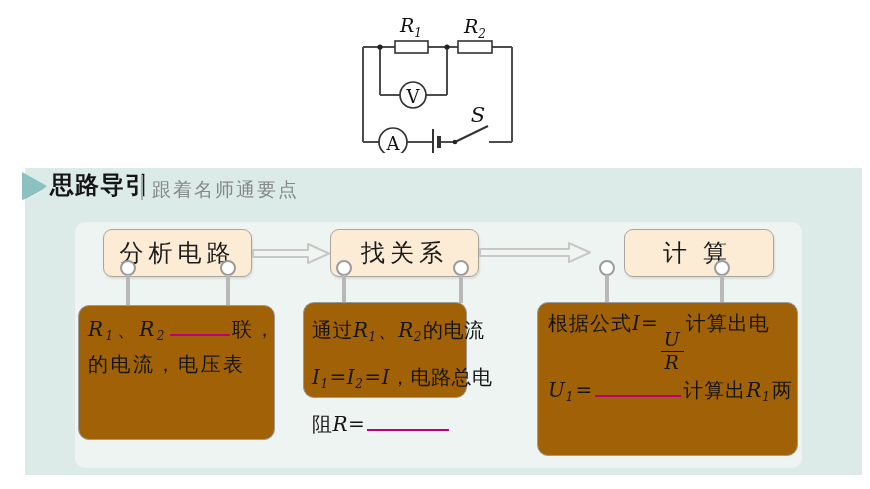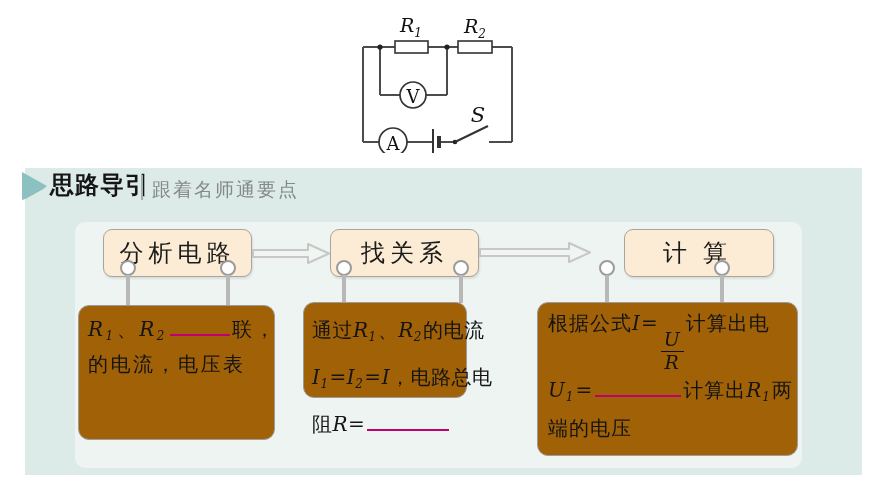--- a/index.html
+++ b/index.html
@@ -137,16 +137,15 @@
       <div class="rline"><span>通过</span><span class="var">R</span><span class="rsub">1</span><span>、</span><span class="var">R</span><span class="rsub">2</span><span>的电流</span></div>
       <div class="rline"><span class="var">I</span><span class="rsub">1</span><span>=</span><span class="var">I</span><span class="rsub">2</span><span>=</span><span class="var">I</span><span>，电路总电</span></div>
       <div class="rline"><span>阻</span><span class="var">R</span><span>=</span><span class="blank" style="width: 82px;"></span></div>
     </div>
   <div class="callout" id="callout-3">
       <div class="rline"><span>根据公式</span><span class="var">I</span><span>=</span><span class="frac">
           <span class="num">U</span>
           <span class="den">R</span>
         </span><span>计算出电</span></div>
       <div class="rline"><span class="var">U</span><span class="rsub">1</span><span>=</span><span class="blank" style="width: 86px;"></span><span>计算出</span><span class="var">R</span><span class="rsub">1</span><span>两</span></div>
-      <div class="rline"><span>端的电压</span></div>
     </div>
 
 </div>
 
 </body></html>

